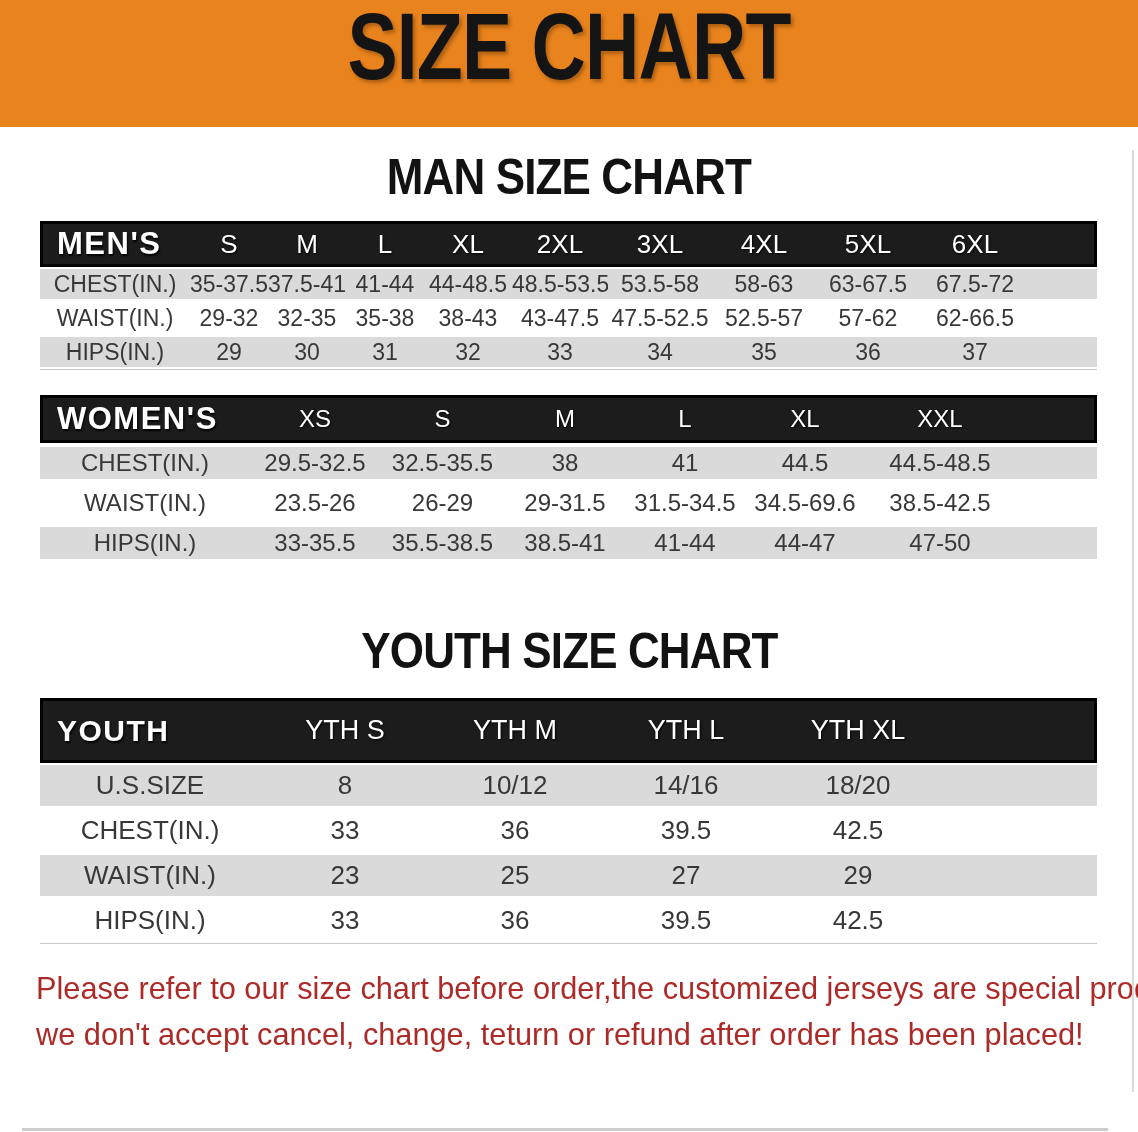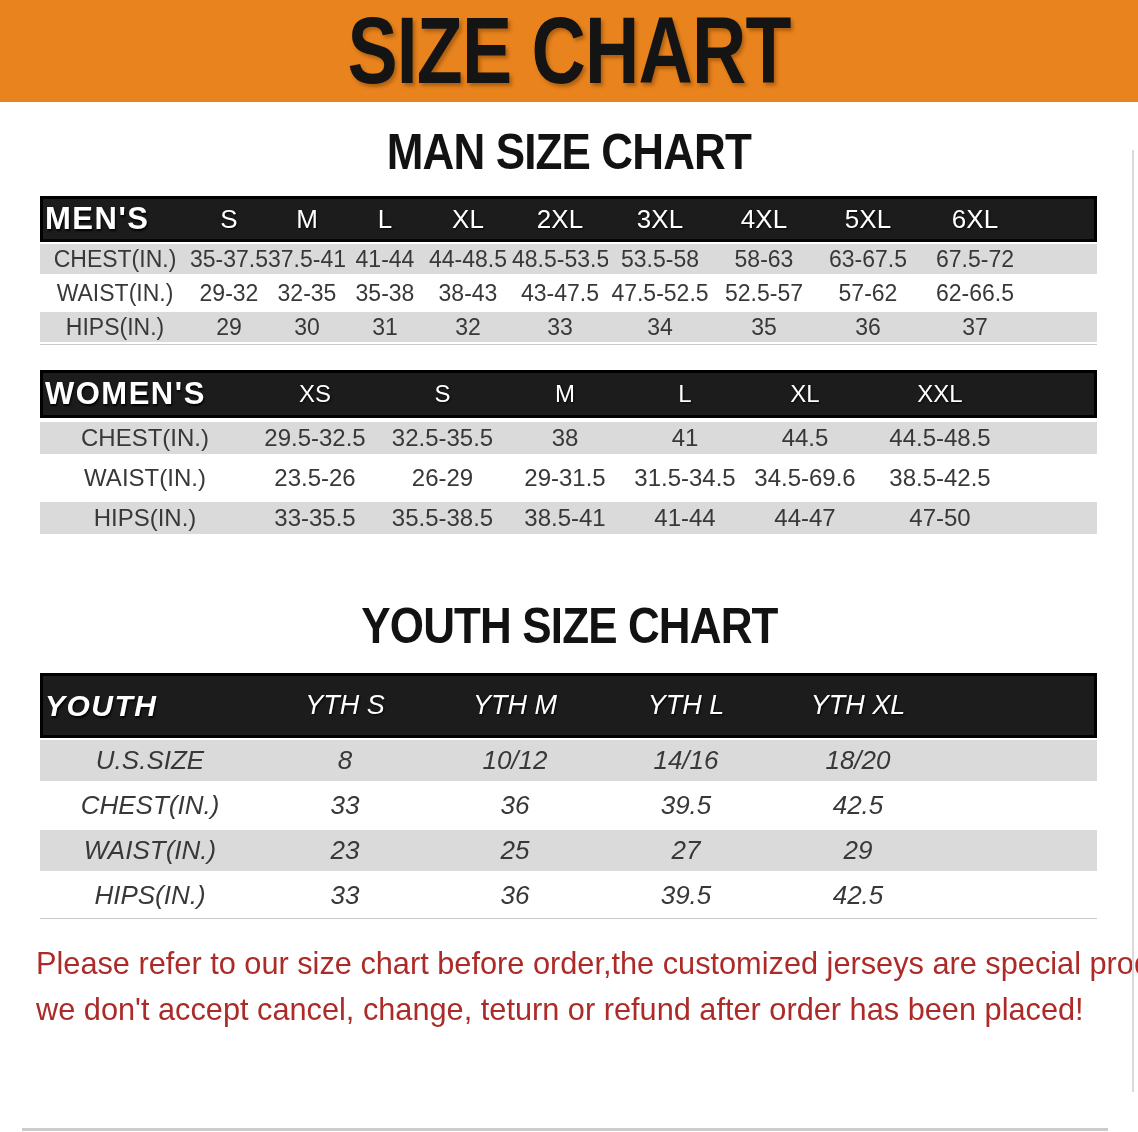--- a/index.html
+++ b/index.html
@@ -7,24 +7,24 @@
   .page {
     position: relative;
     width: 1138px;
     height: 1132px;
     background: #ffffff;
     overflow: hidden;
     font-family: "Liberation Sans", "DejaVu Sans", sans-serif;
   }
   
   .banner {
-    height: 102px;
+    height: 127px;
     background: var(--accent, #E8831D);
     display: flex;
-    align-items: center;
+    align-items: flex-start;
     justify-content: center;
   }
   .banner-title {
     display: inline-block;
     font-size: 94px;
     font-weight: bold;
     letter-spacing: -1px;
     color: #141414;
     transform: scaleX(0.80);
     transform-origin: center;
@@ -51,34 +51,34 @@
   
   table.size-table {
     table-layout: fixed;
     border-collapse: separate;
     border-spacing: 0;
     width: 1057px;
     margin-left: 40px;
   }
   .m1 { margin-top: 18px; }
   .m2 { margin-top: 25px; }
-  .m3 { margin-top: 21px; font-style: italic; }
+  .m3 { margin-top: 21px; }
   td { vertical-align: middle; text-align: center; overflow: hidden; white-space: nowrap; }
   
   tr.head td {
     background: var(--bar, #1C1C1C);
     border-top: 3px solid #000;
     border-bottom: 3px solid #000;
     color: #ffffff;
   }
   tr.head td:first-child { border-left: 3px solid #000; }
   tr.head td:last-child  { border-right: 3px solid #000; }
   td.hlabel {
     text-align: left;
-    padding-left: 2px;
+    padding-left: 14px;
     font-weight: bold;
     letter-spacing: 1.5px;
     text-shadow: 1px 2px 2px rgba(0,0,0,0.9);
   }
   td.hcol { text-shadow: 1px 1px 2px rgba(0,0,0,0.8); }
   
   tr.r td { background: #ffffff; color: #383838; }
   tr.gray td { background: var(--row-gray, #DADADA); }
   td.rlabel { color: #242424; }
   

